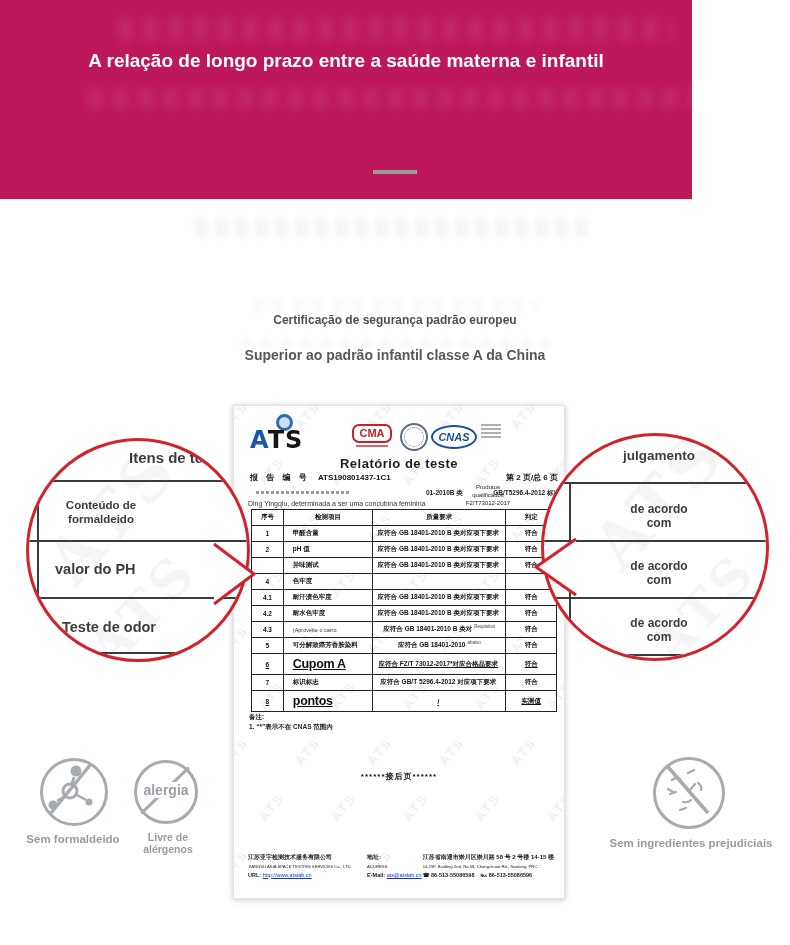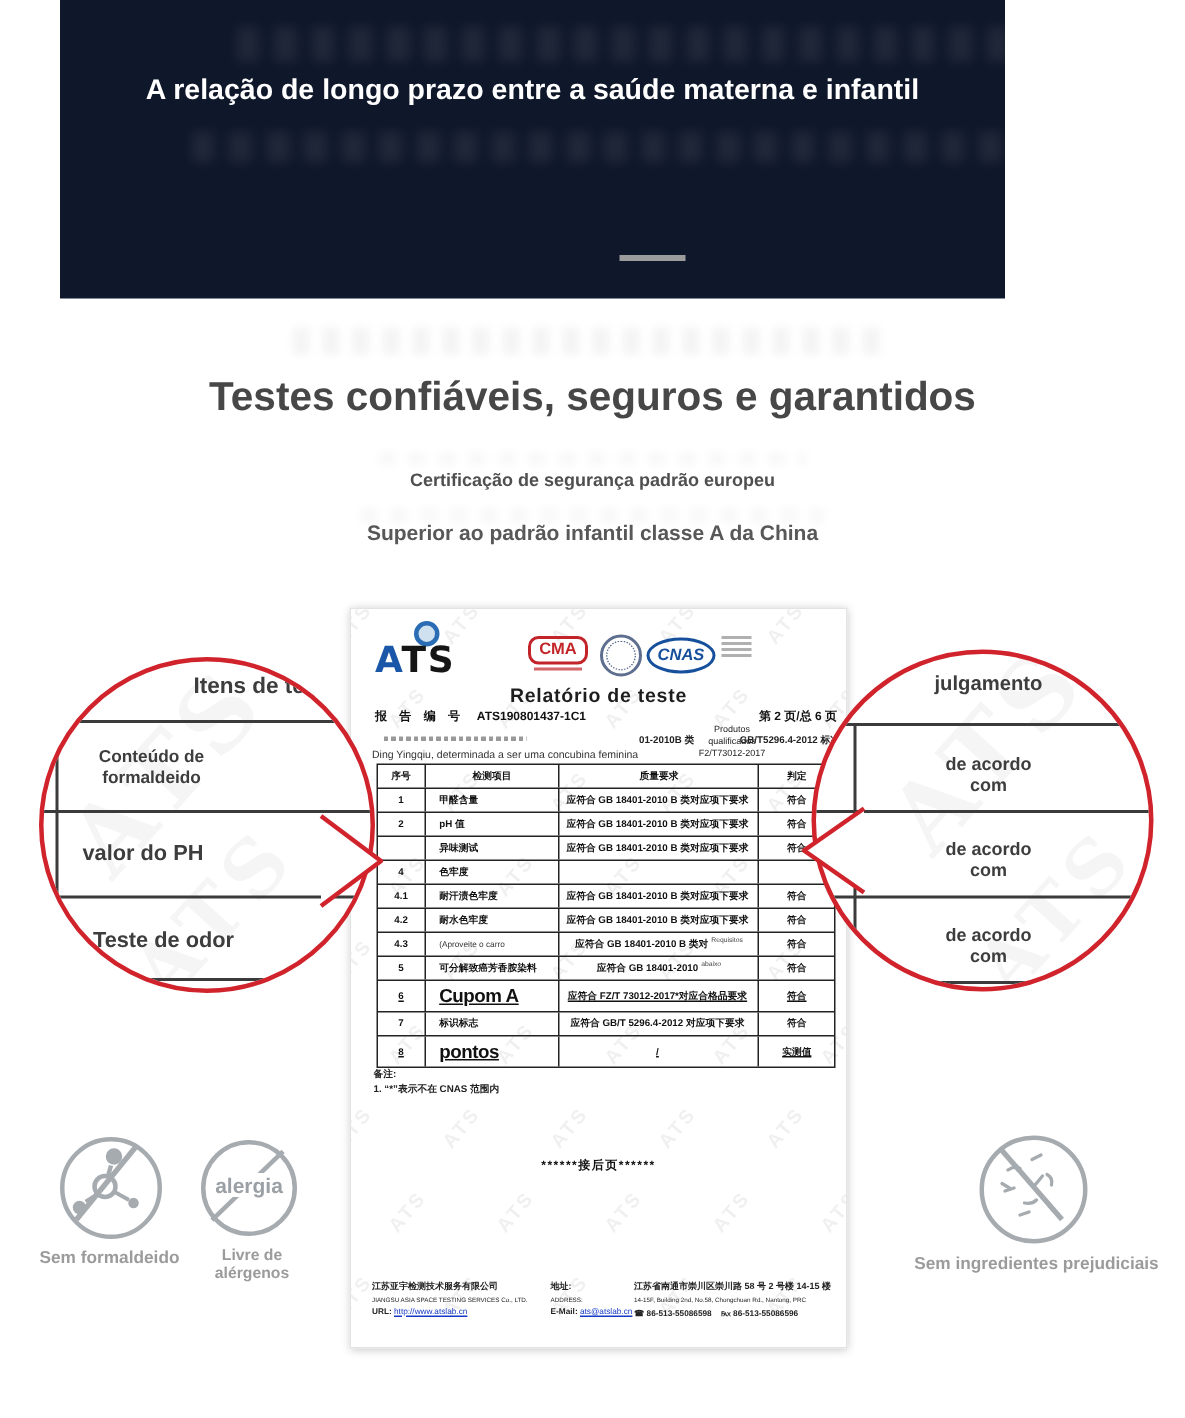--- a/index.html
+++ b/index.html
@@ -1,19 +1,19 @@
 <!DOCTYPE html>
 <html><head>
 <meta charset="utf-8">
 <style>
   html,body{margin:0;padding:0;background:#fff;}
   #stage{position:relative;width:790px;height:945px;overflow:hidden;background:#fff;
          font-family:"Liberation Sans",sans-serif;-webkit-text-size-adjust:none;}
   
-  .hero{position:absolute;left:0;top:0;width:630px;height:199px;background:#0f172a;margin-left:40px;}
+  .hero{position:absolute;left:0;top:0;width:692px;height:199px;background:#be185d;}
   .ghost{position:absolute;filter:blur(4px);opacity:.5;
          background:repeating-linear-gradient(90deg,rgba(255,255,255,.14) 0 15px,rgba(255,255,255,0) 15px 25px);}
   .g1{left:118px;top:18px;width:555px;height:23px;}
   .g2{left:88px;top:88px;width:615px;height:20px;}
   .hero-l1,.hero-l2{position:absolute;width:100%;text-align:center;color:#fff;font-weight:bold;}
   .hero-l1{top:50px;font-size:19px;}
   .hero-l2{top:108px;font-size:23px;}
   .hero-dash{position:absolute;top:170px;left:373px;width:44px;height:4px;background:#9b9b9b;}
   
   .ighost{position:absolute;filter:blur(3px);opacity:.55;
@@ -108,21 +108,20 @@
   <div class="hero">
     <div class="ghost g1"></div>
     <div class="ghost g2"></div>
     <div class="hero-l1">A relação de longo prazo entre a saúde materna e infantil</div>
     <div class="hero-dash"></div>
   </div>
 
   <div class="ighost ig1"></div>
   <div class="ighost ig2"></div>
   <div class="ighost ig3"></div>
-  <div class="intro-title">Testes confiáveis, seguros e garantidos</div>
   <div class="intro-sub1">Certificação de segurança padrão europeu</div>
   <div class="intro-sub2">Superior ao padrão infantil classe A da China</div>
 
   <div class="cert">
     <div class="wm-layer">
         <span style="left: -14px; top: 2px;">ATS</span>
         <span style="left: 58px; top: 2px;">ATS</span>
         <span style="left: 130px; top: 2px;">ATS</span>
         <span style="left: 202px; top: 2px;">ATS</span>
         <span style="left: 274px; top: 2px;">ATS</span>

